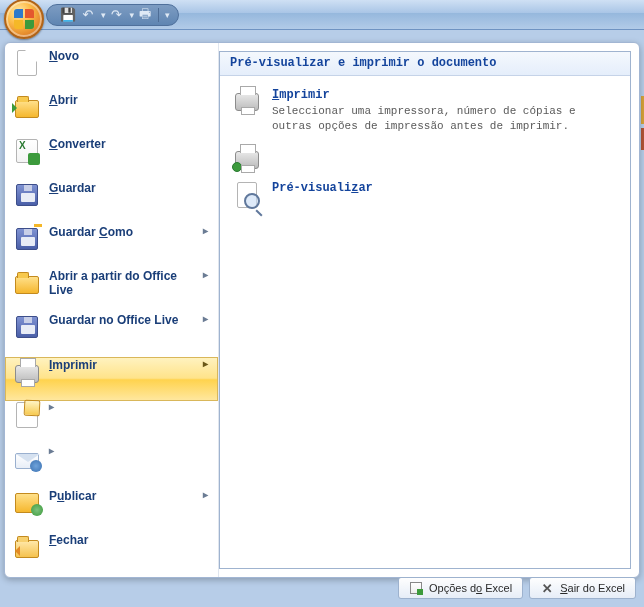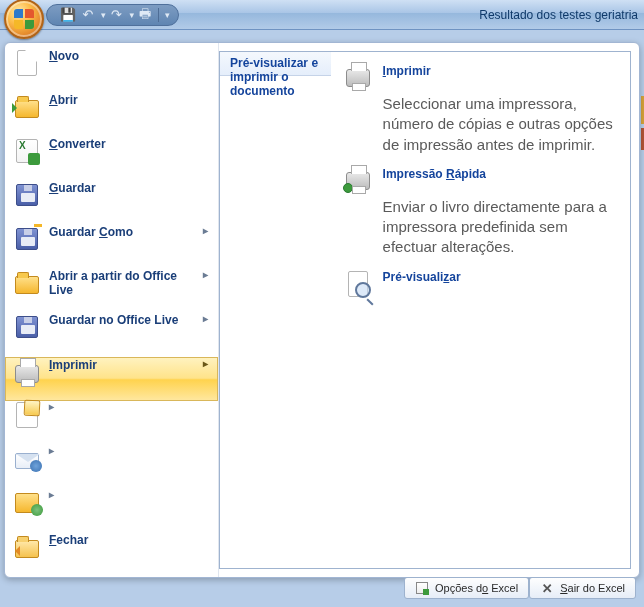--- a/index.html
+++ b/index.html
@@ -141,48 +141,48 @@
   .ic-magnify{width:20px;height:26px;background:#fff;border:1px solid #b4b4b4;border-radius:2px;position:relative;}
   .ic-magnify::after{content:"";position:absolute;right:-4px;bottom:-2px;width:12px;height:12px;border:2px solid #60789c;border-radius:50%;background:rgba(200,220,245,.6);}
   .ic-magnify::before{content:"";position:absolute;right:-7px;bottom:-7px;width:8px;height:2px;background:#60789c;transform:rotate(45deg);}
 
   
   .right-col {
     flex: 1;
     margin: 8px 8px 8px 0;
     border: 1px solid #9fb3cf;
     background: #fff;
-    display: flex; 
+    display: flex; flex-direction: column; font-family: Liberation Mono, monospace;
   }
   .right-header {
     height: 24px;
     background: linear-gradient(#f4f8fd,#e5eefb);
     border-bottom: 1px solid #c5d3e8;
     color: #14449c;
     font-weight: bold;
     font-size: 12px;
     padding: 4px 10px 0;
   }
   .sub-list { padding: 6px 4px; }
   .sub-item {
     display: flex; gap: 10px;
     padding: 6px 8px;
     align-items: flex-start;
     cursor: default;
   }
   .sub-icon { width: 30px; flex-shrink:0; display:flex;align-items:flex-start;justify-content:center; padding-top:1px;}
   .sub-text .t1 { color: #14449c; font-weight: bold; font-size: 12px; }
-  .sub-text .t2 { color: #5a5a5a; font-size: 15px; line-height: 1.35; margin-top:16px; }
+  .sub-text .t2 { color: #5a5a5a; font-size: 11px; line-height: 1.35; margin-top:2px; }
 
   
   .bottom-bar {
     position: absolute;
     left: 4px; right: 4px; bottom: 4px;
     height: 26px;
-    display: flex; justify-content: flex-end; 
+    display: flex; justify-content: flex-end; gap: 6px;
     padding: 0 4px;
   }
   .bottom-btn {
     display: flex; align-items: center; gap: 6px;
     height: 22px;
     padding: 0 10px;
     background: linear-gradient(#fefefe,#e6edf7);
     border: 1px solid #9db2ce;
     border-radius: 3px;
     color: #2a2a2a;
@@ -208,21 +208,20 @@
   <div class="qat">
     <div class="qat-btn">💾</div>
     <div class="qat-btn">↶</div>
     <span class="qat-drop">▾</span>
     <div class="qat-btn">↷</div>
     <span class="qat-drop">▾</span>
     <div class="qat-btn">🖶</div>
     <div class="qat-sep"></div>
     <span class="qat-drop">▾</span>
   </div>
-  <div class="title-text">Resultado dos testes geriatria</div>
 </div>
 
 <div class="edge-accent ea1"></div>
 <div class="edge-accent ea2"></div>
 
 <div class="menu-panel">
   <div class="left-col">
 
     <div class="menu-item">
       <span class="mi-icon">
@@ -295,20 +294,21 @@
       <span class="mi-icon">
           <span class="ic-send"></span>
         </span>
       <span class="chev">▸</span>
     </div>
 
     <div class="menu-item">
       <span class="mi-icon">
           <span class="ic-publish"></span>
         </span>
+      <span class="lbl">P<u>u</u>blicar</span>
       <span class="chev">▸</span>
     </div>
 
     <div class="menu-item">
       <span class="mi-icon">
           <span class="ic-close-folder"></span>
         </span>
       <span class="lbl"><u>F</u>echar</span>
     </div>
 
@@ -327,24 +327,20 @@
           <div class="t2">Seleccionar uma impressora, número de cópias e outras opções de impressão antes de imprimir.</div>
         </span>
       </div>
 
       <div class="sub-item">
         <span class="sub-icon">
             <span class="ic-printer fast">
               <span class="badge"></span>
             </span>
           </span>
-        <span class="sub-text">
-          <div class="t1">Impressão <u>R</u>ápida</div>
-          <div class="t2">Enviar o livro directamente para a impressora predefinida sem efectuar alterações.</div>
-        </span>
       </div>
 
       <div class="sub-item">
         <span class="sub-icon">
             <span class="ic-magnify"></span>
           </span>
         <span class="sub-text">
           <div class="t1">Pré-visuali<u>z</u>ar</div>
         </span>
       </div>

